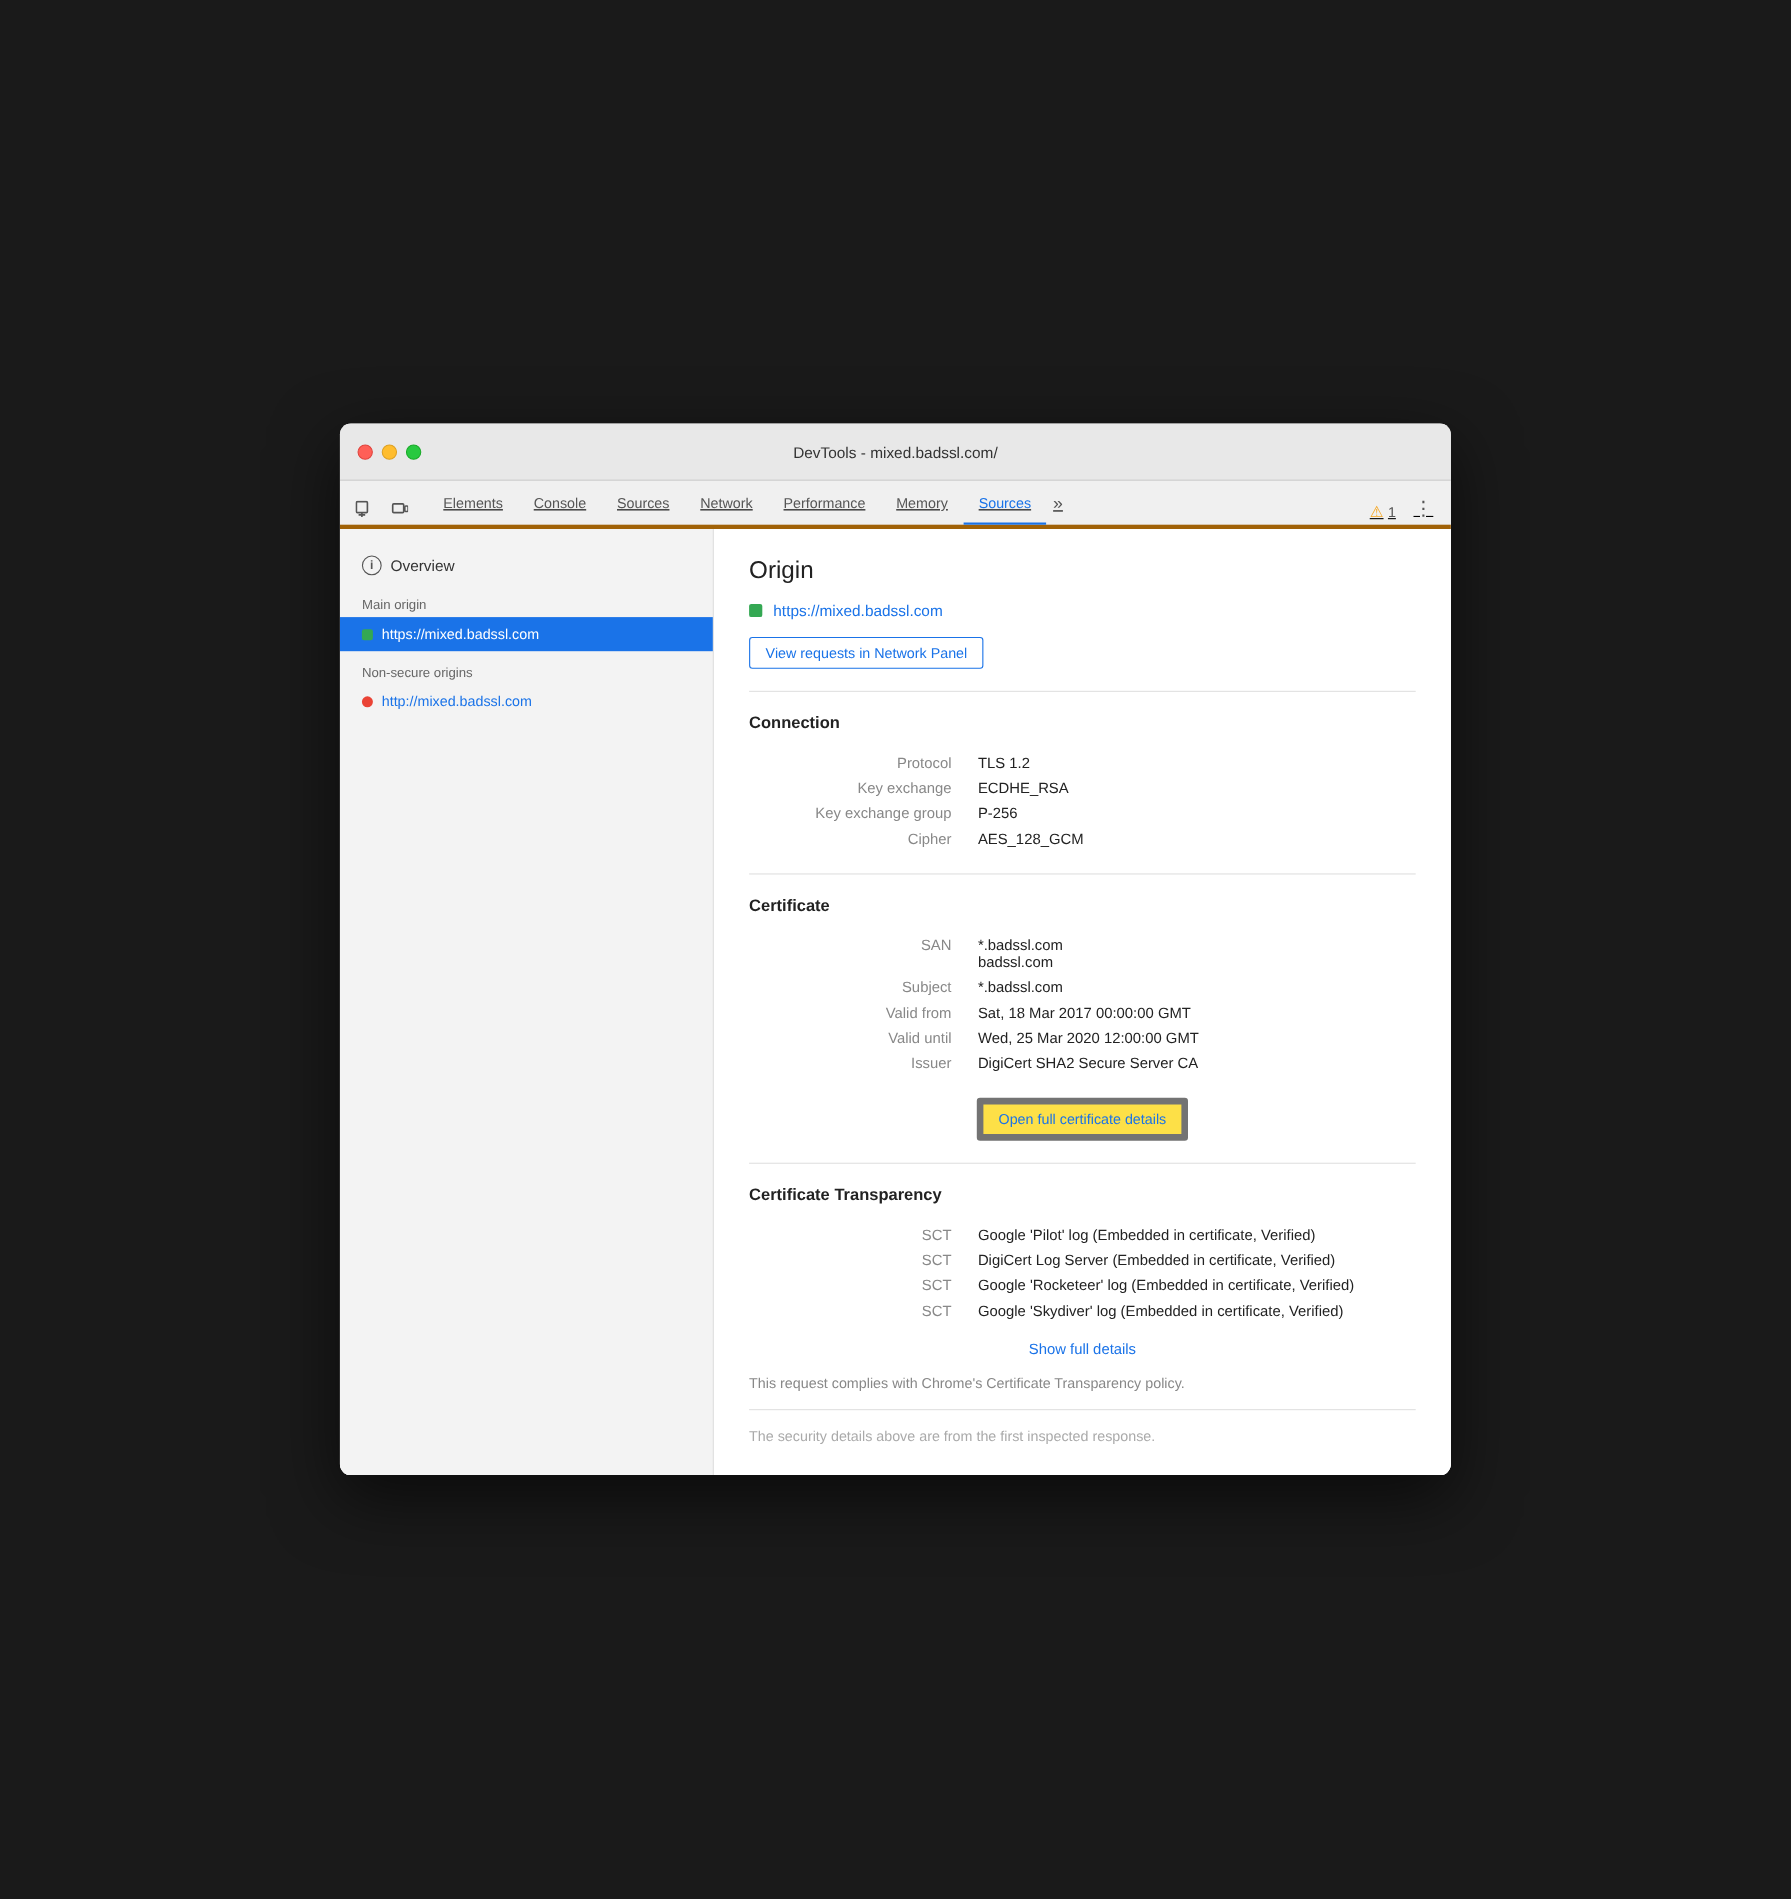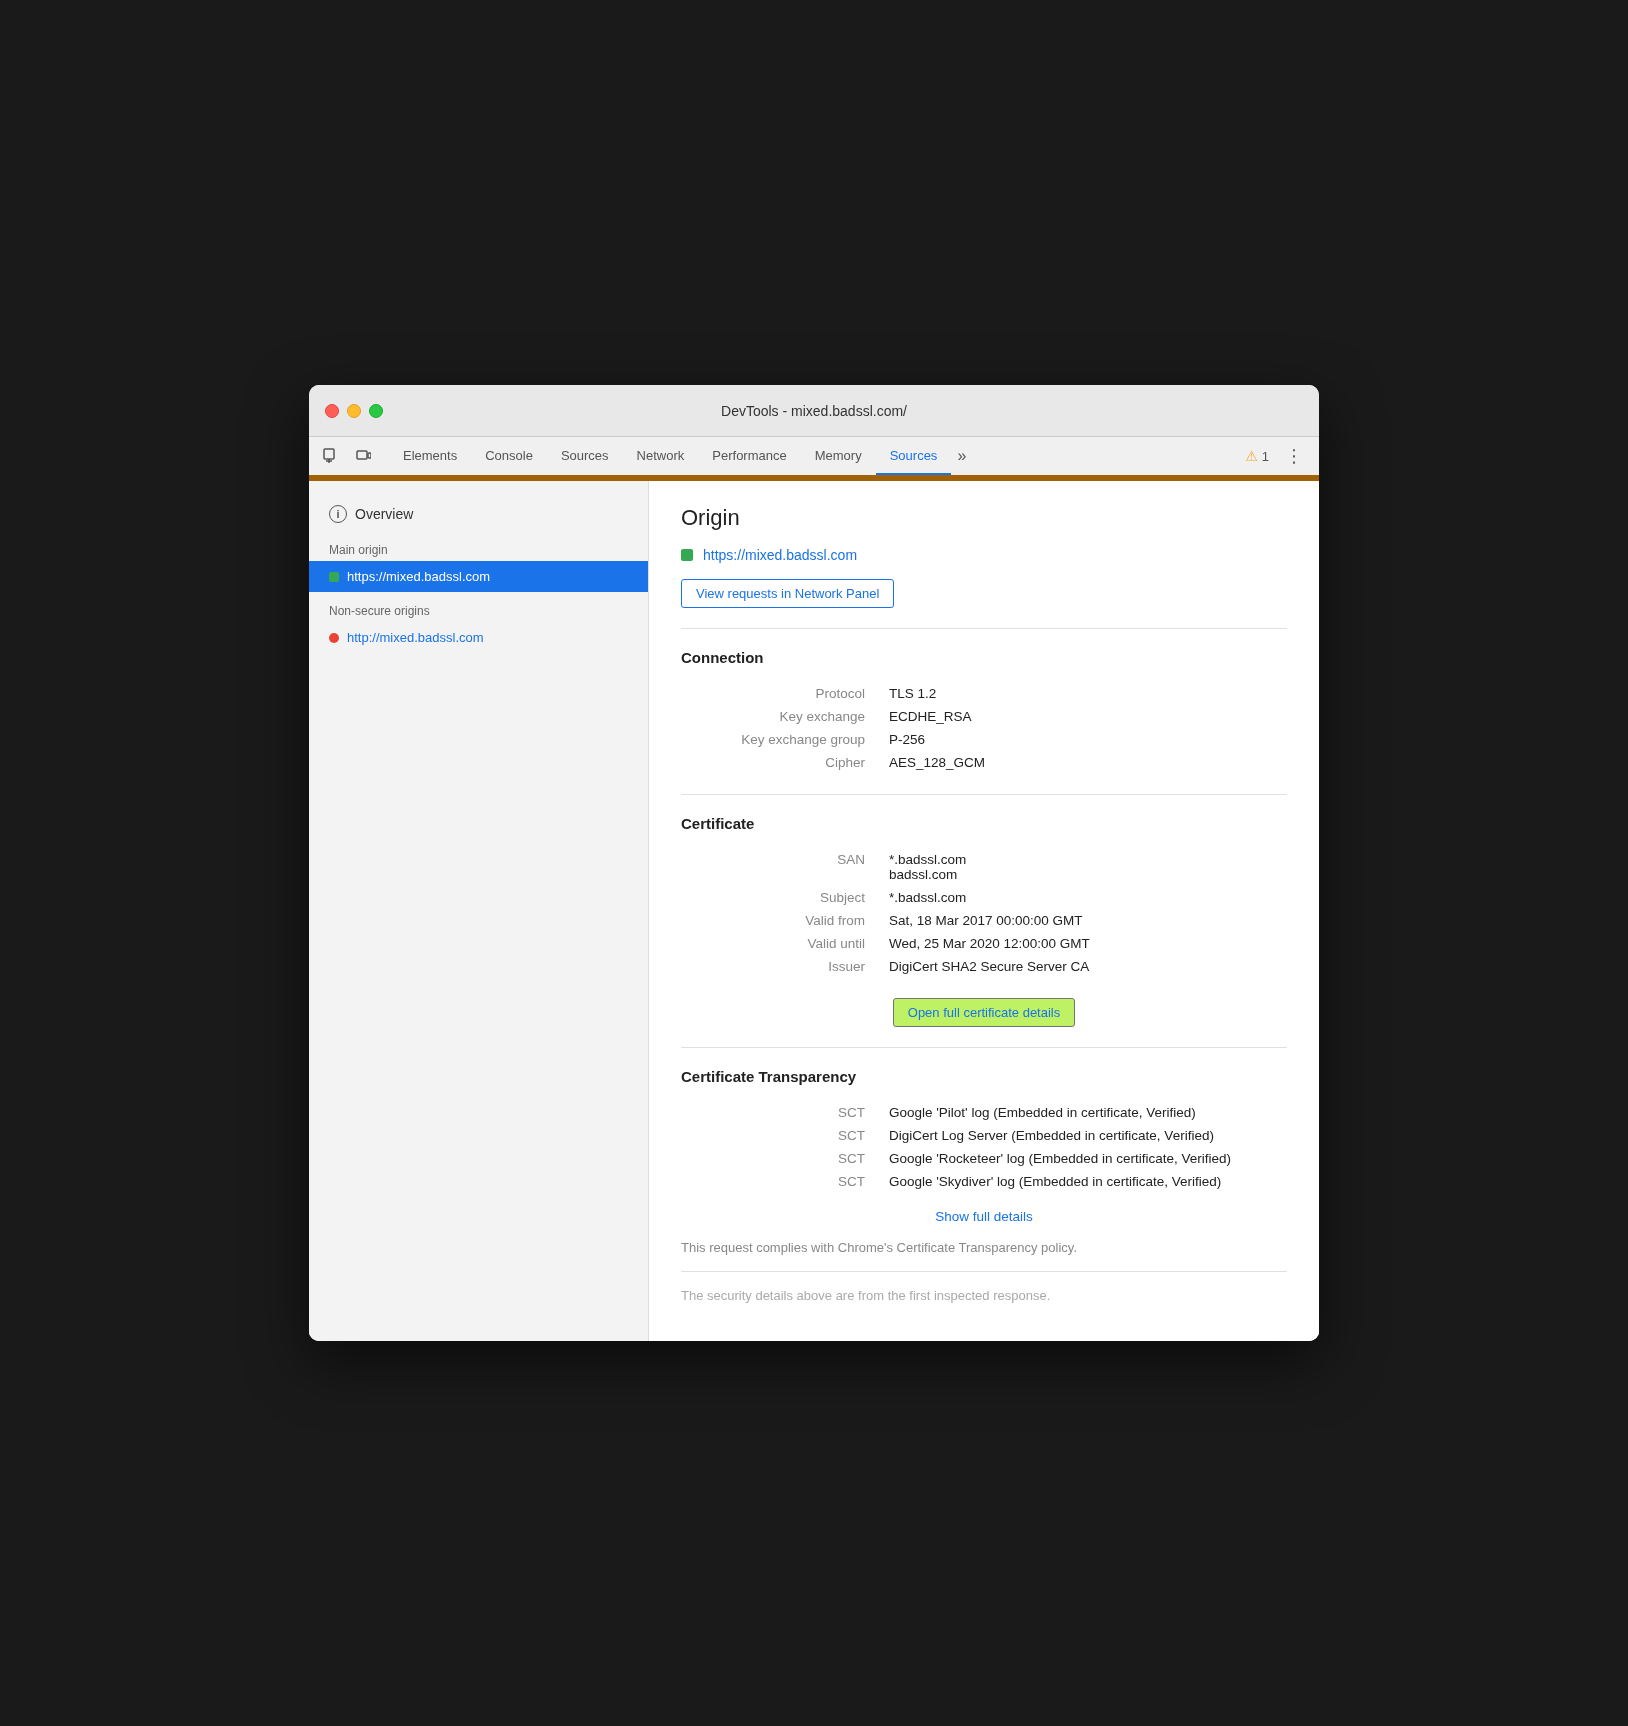--- a/index.html
+++ b/index.html
@@ -44,25 +44,26 @@
     .window-title {
       position: absolute;
       left: 50%;
       transform: translateX(-50%);
       font-size: 14px;
       color: #333;
       font-weight: 400;
     }
     .toolbar {
       background: #f0f0f0;
-      border-bottom: 6px solid #a16207;
-      display: flex;
-      align-items: center;
+      border-bottom: 4px solid #a16207;
+      display: flex;
+      align-items: flex-end;
       padding: 0 8px;
       height: 44px;
+      text-decoration: underline;
     }
     .toolbar-icons {
       display: flex;
       gap: 4px;
       margin-right: 12px;
     }
     .toolbar-icon-btn {
       width: 28px;
       height: 28px;
       display: flex;
@@ -253,22 +254,22 @@
     .detail-table tr td:first-child {
       text-align: right;
       color: #888;
       width: 200px;
       padding-right: 16px;
     }
     .detail-table tr td:last-child {
       color: #222;
     }
     .open-cert-btn {
-      border: 1px solid #737373;
-      background: #bef264;
+      border: 6px solid #737373;
+      background: #fde047;
       color: #1a73e8;
       padding: 6px 14px;
       border-radius: 3px;
       font-size: 13px;
       cursor: pointer;
       margin-top: 8px;
       display: inline-block;
     }
     .cert-btn-row {
       display: flex;

